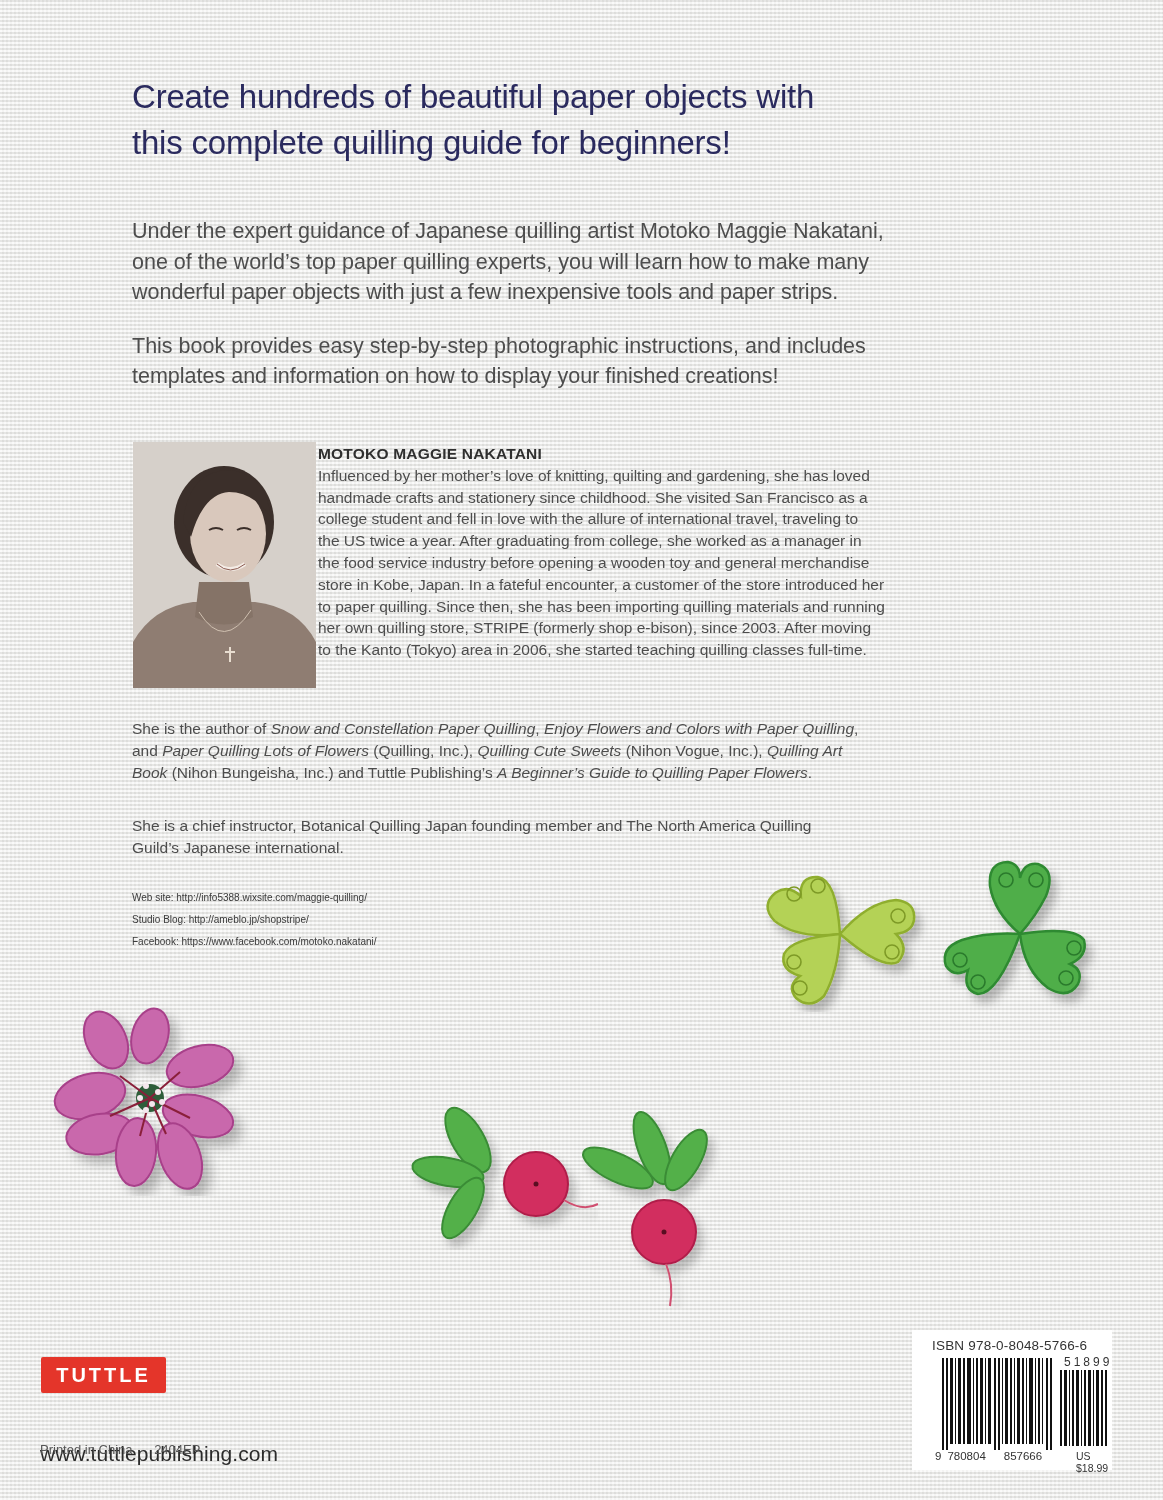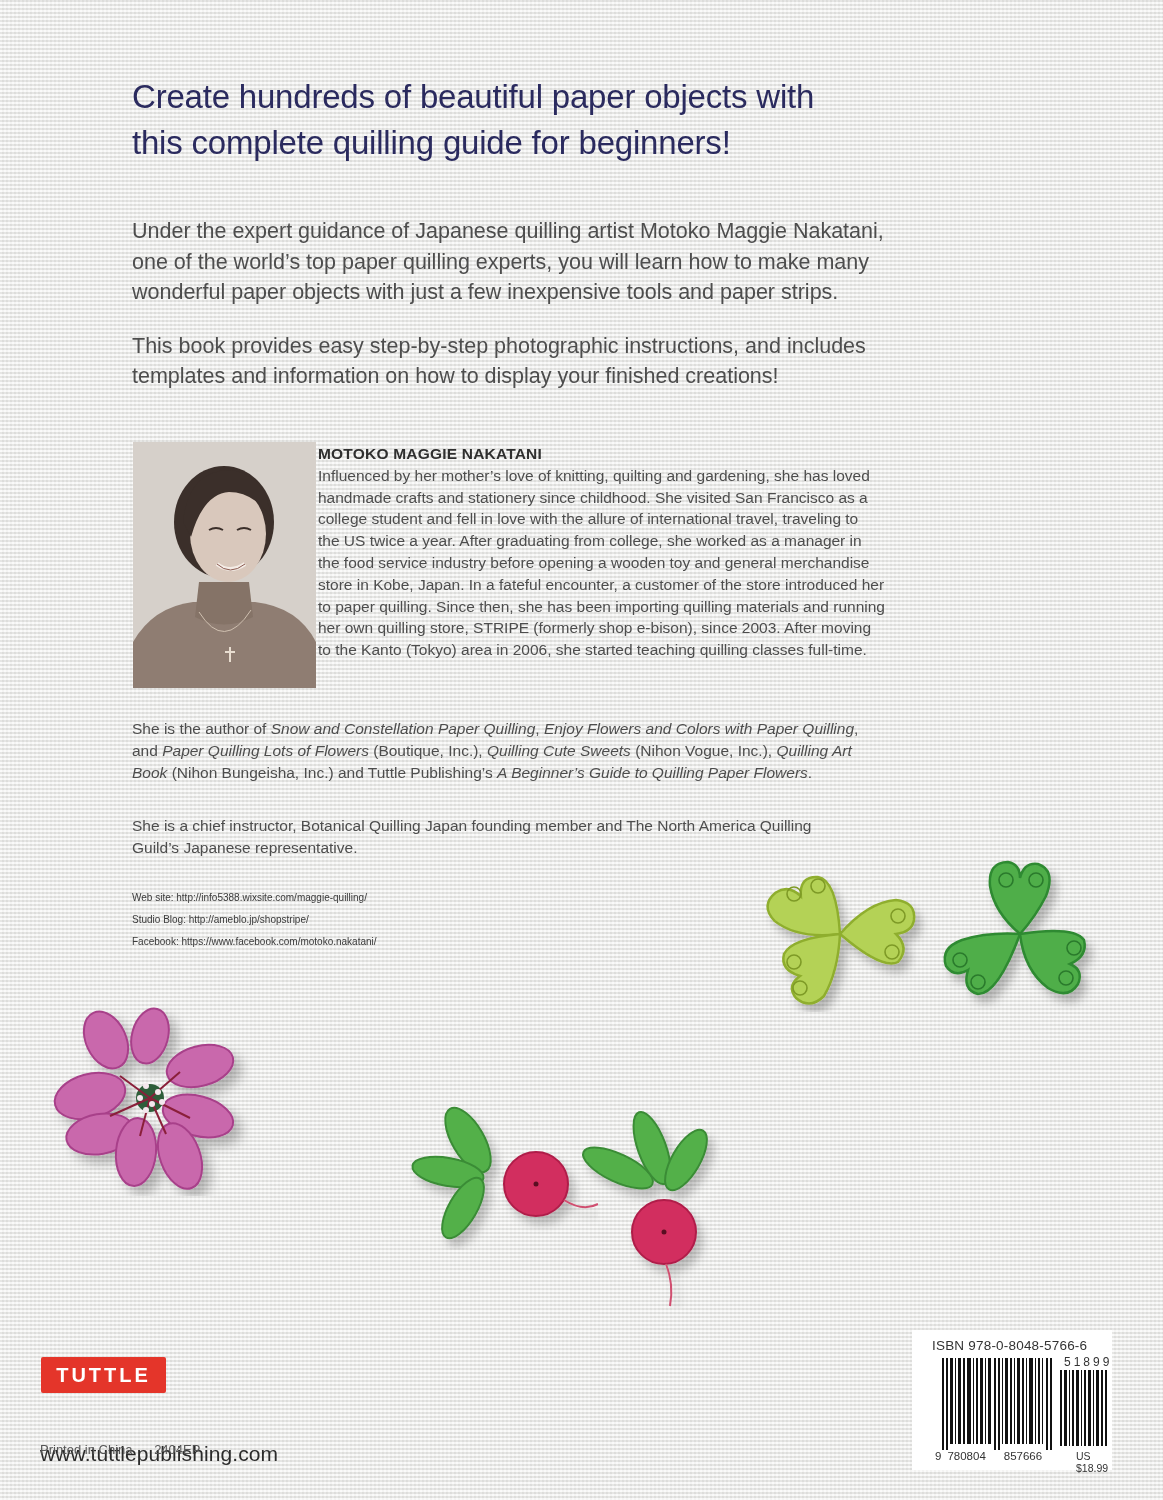--- a/index.html
+++ b/index.html
@@ -161,30 +161,30 @@
   <span class="line">to paper quilling. Since then, she has been importing quilling materials and running</span>
   <span class="line">her own quilling store, STRIPE (formerly shop e-bison), since 2003. After moving</span>
   <span class="line">to the Kanto (Tokyo) area in 2006, she started teaching quilling classes full-time.</span>
 </div>
 
 <div class="abs books">
   <span class="line">
     <span>She is the author of </span><i>Snow and Constellation Paper Quilling</i><span>, </span><i>Enjoy Flowers and Colors with Paper Quilling</i><span>,</span>
   </span>
   <span class="line">
-    <span>and </span><i>Paper Quilling Lots of Flowers</i><span> (Boutique, Inc.), </span><i>Quilling Cute Sweets</i><span> (Nihon Vogue, Inc.), </span><i>Quilling Art</i>
+    <span>and </span><i>Paper Quilling Lots of Flowers</i><span> (Quilling, Inc.), </span><i>Quilling Cute Sweets</i><span> (Nihon Vogue, Inc.), </span><i>Quilling Art</i>
   </span>
   <span class="line">
     <i>Book</i><span> (Nihon Bungeisha, Inc.) and Tuttle Publishing’s </span><i>A Beginner’s Guide to Quilling Paper Flowers</i><span>.</span>
   </span>
 </div>
 
 <div class="abs roles">
   <span class="line">She is a chief instructor, Botanical Quilling Japan founding member and The North America Quilling</span>
-  <span class="line">Guild’s Japanese representative.</span>
+  <span class="line">Guild’s Japanese international.</span>
 </div>
 
 <div class="abs links">
   <div>Web site: http://info5388.wixsite.com/maggie-quilling/</div>
   <div>Studio Blog: http://ameblo.jp/shopstripe/</div>
   <div>Facebook: https://www.facebook.com/motoko.nakatani/</div>
 </div>
 
 <svg class="art" style="left:758px; top:852px;" width="180" height="160" viewBox="0 0 180 160">
   <defs>

